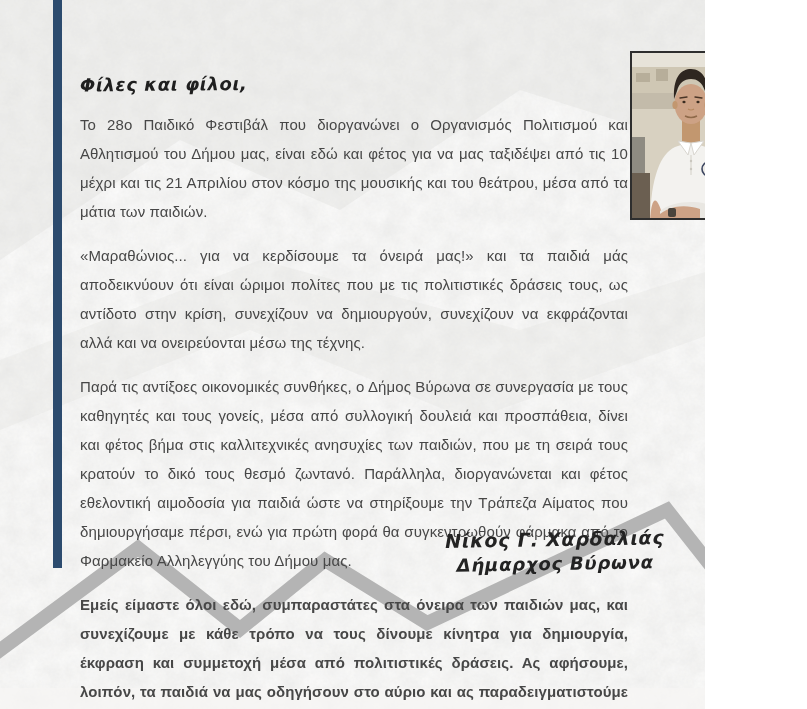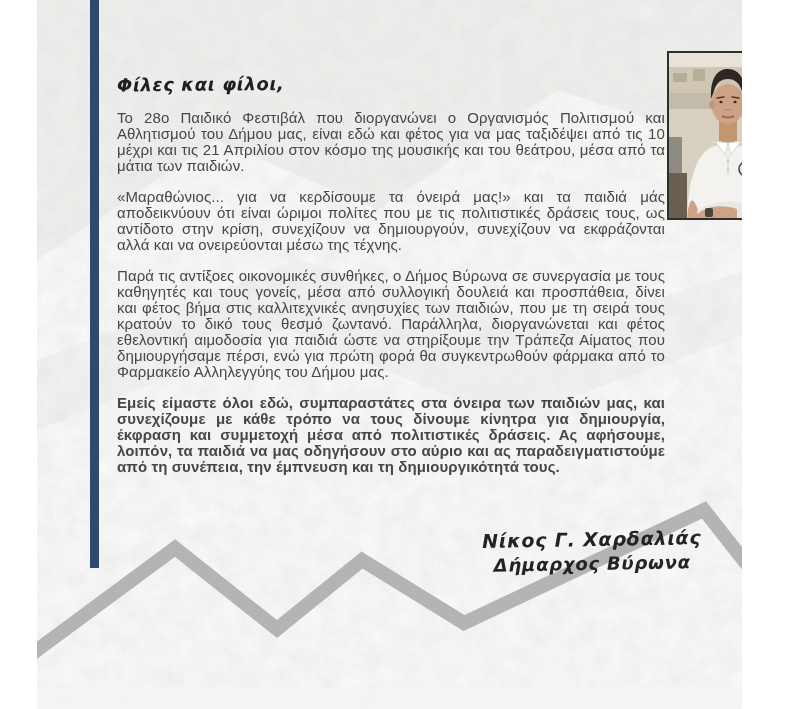--- a/index.html
+++ b/index.html
@@ -6,21 +6,20 @@
   body {
     font-family: "Liberation Sans", sans-serif;
     background: #ffffff;
   }
   .page {
     position: relative;
     width: 705px;
     height: 709px;
     overflow: hidden;
     background: var(--page-bg, #f0efed);
-    margin-left: 37px;
   }
   .texture-svg, .zigzag-svg {
     position: absolute;
     inset: 0;
     display: block;
   }
   .texture-svg { z-index: 0; }
   .zigzag-svg  { z-index: 1; }
   .accent-bar {
     position: absolute;
@@ -54,21 +53,21 @@
     font-weight: 700;
     font-size: 18px;
     letter-spacing: 0.6px;
     color: #1f1f1f;
     margin: 0 0 17px 0;
     transform: rotate(-0.5deg);
   }
   .letter p {
     margin: 0 0 15px 0;
     font-size: 15px;
-    line-height: 16px;
+    line-height: 29px;
     text-align: justify;
     font-weight: 400;
     letter-spacing: 0.1px;
   }
   .letter p.wide { width: 548px; font-weight: bold; }
   .signature {
     position: absolute;
     left: 420px;
     top: 528px;
     width: 270px;

